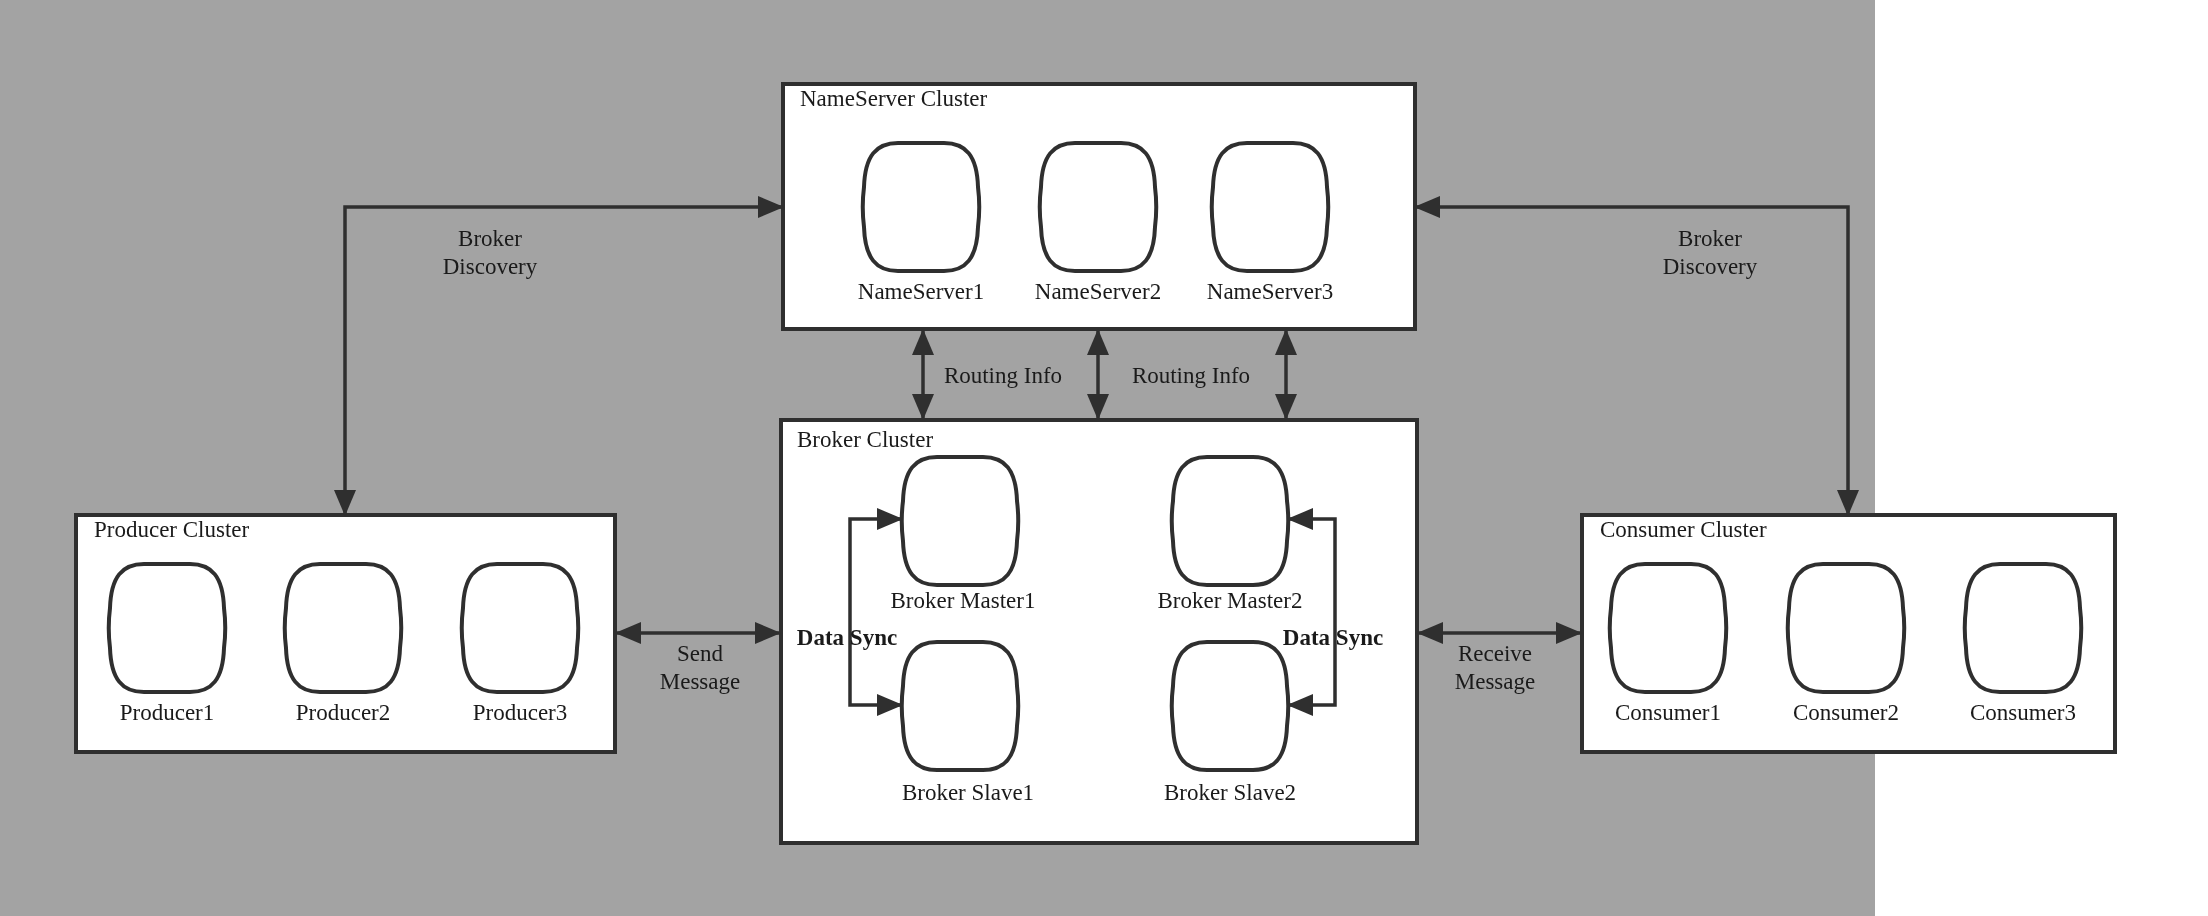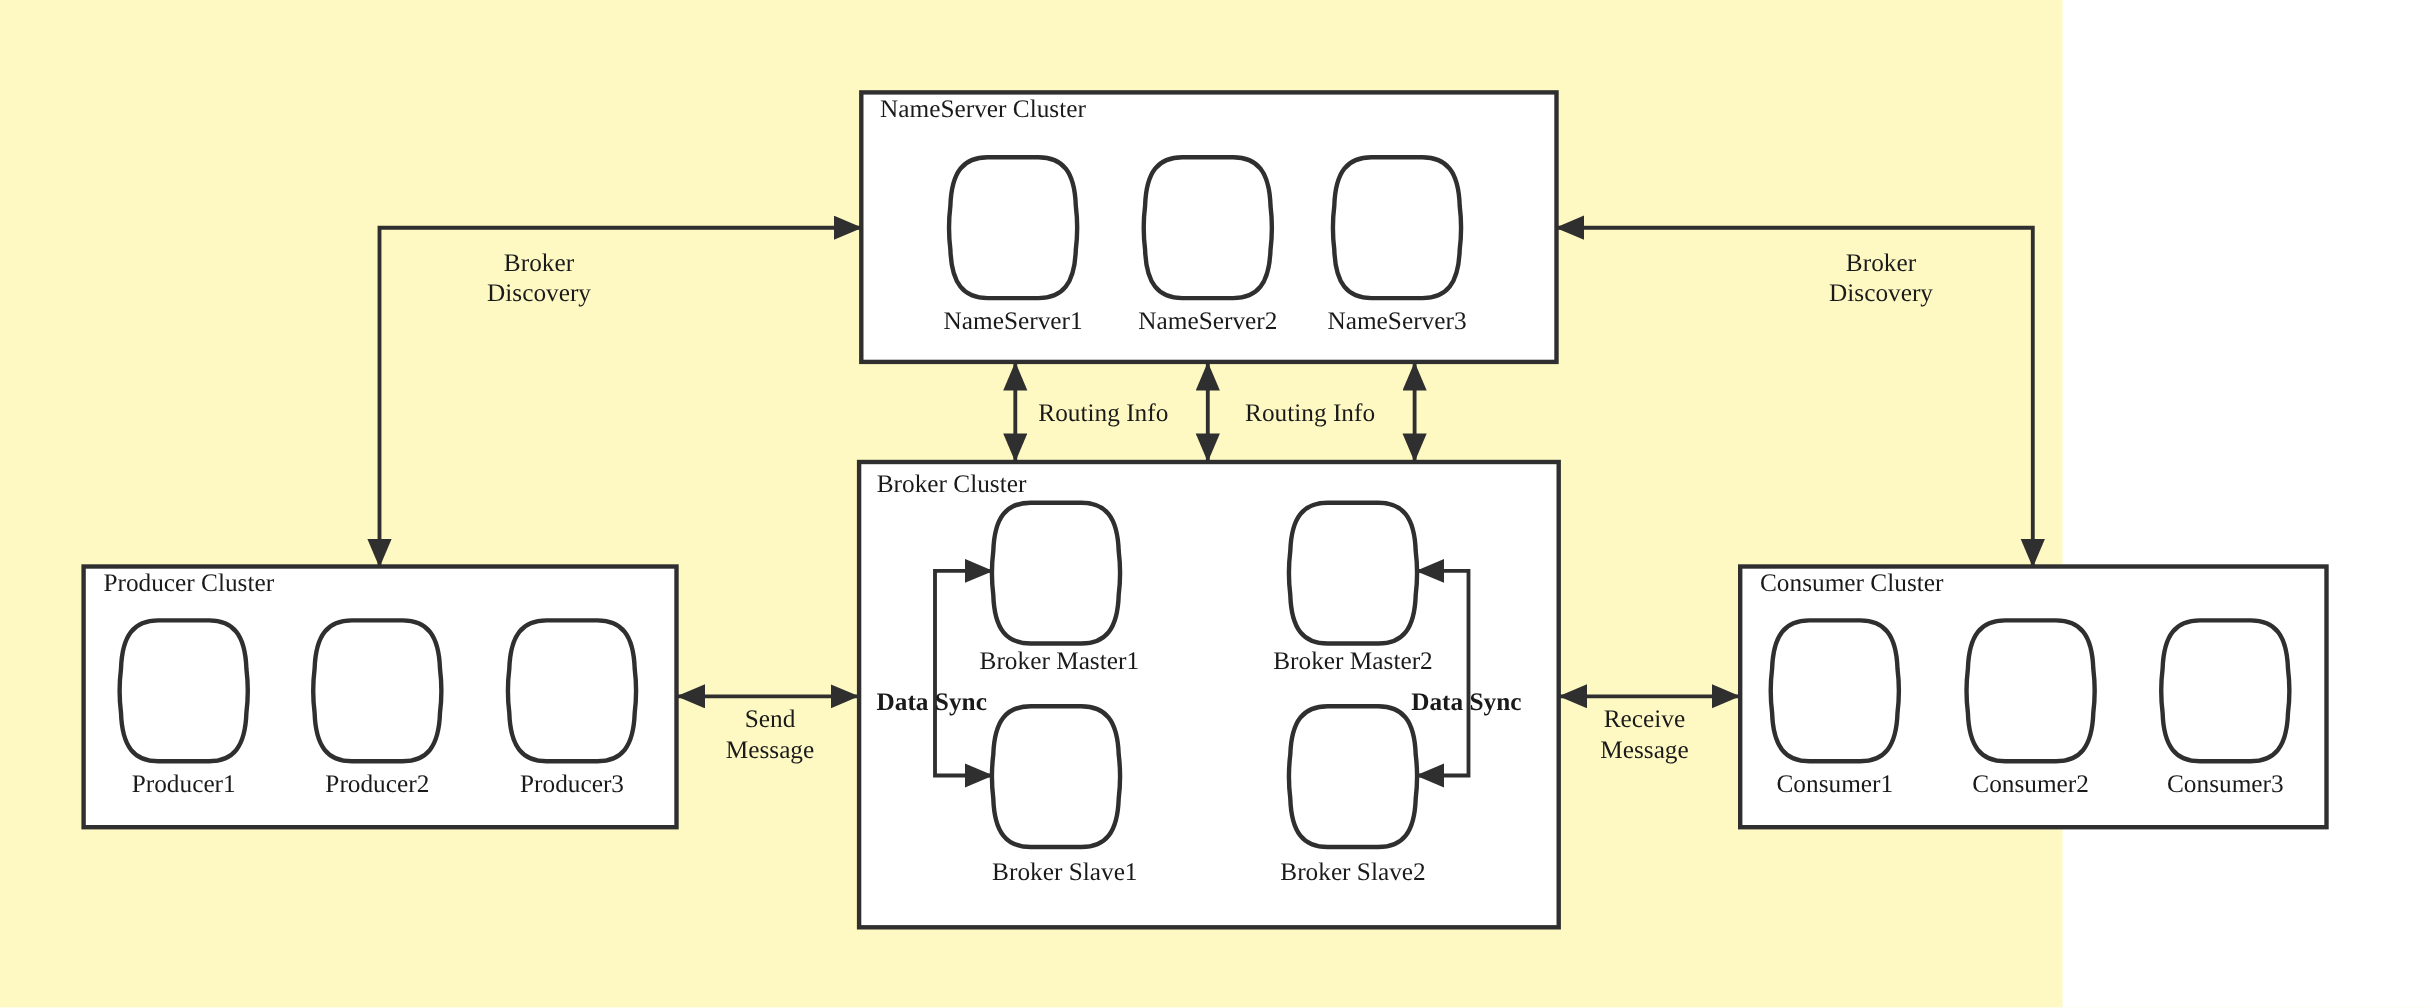--- a/index.html
+++ b/index.html
@@ -4,21 +4,21 @@
 <style>
   html, body {
     margin: 0;
     padding: 0;
     background: #ffffff;
   }
   .canvas {
     position: relative;
     width: 1875px;
     height: 916px;
-    background: #fef9c3;
+    background: #a3a3a3;
   }
   svg {
     display: block;
   }
   .box {
     fill: #ffffff;
     stroke: #2f2f2f;
     stroke-width: 4;
   }
   .barrel {

